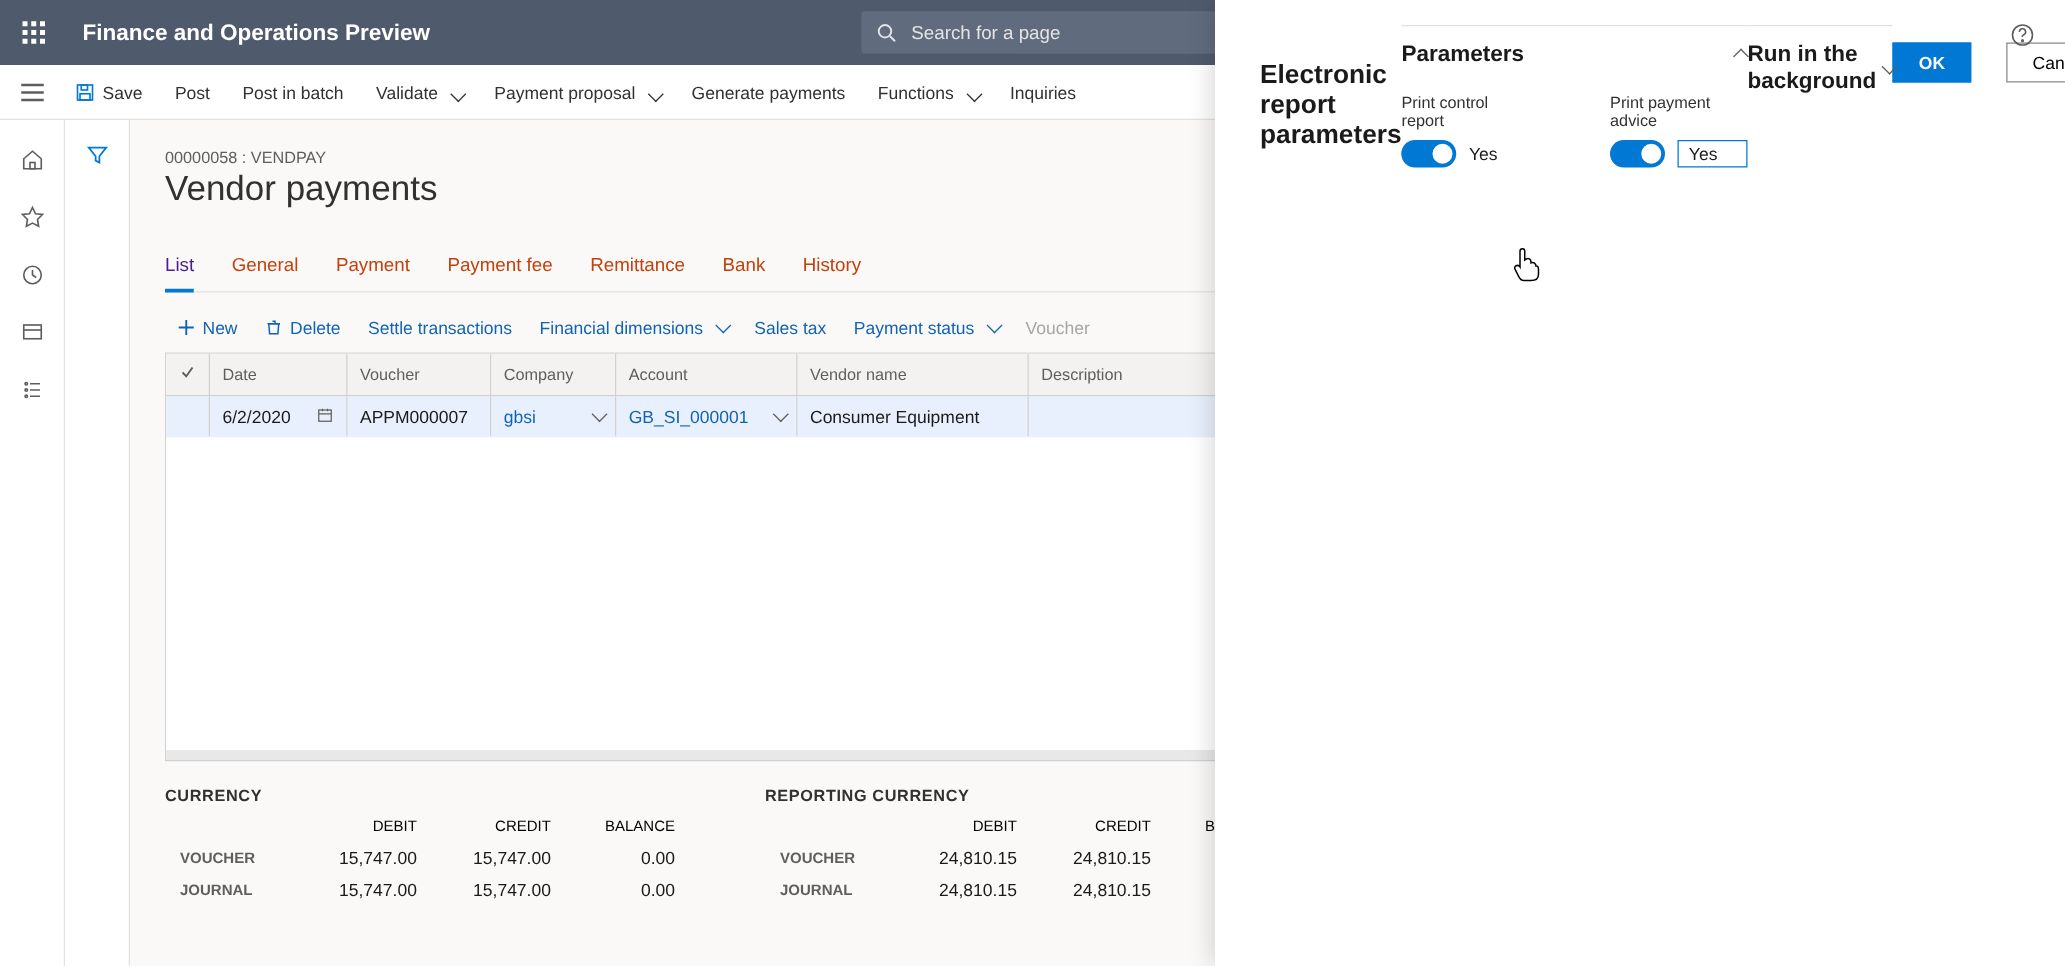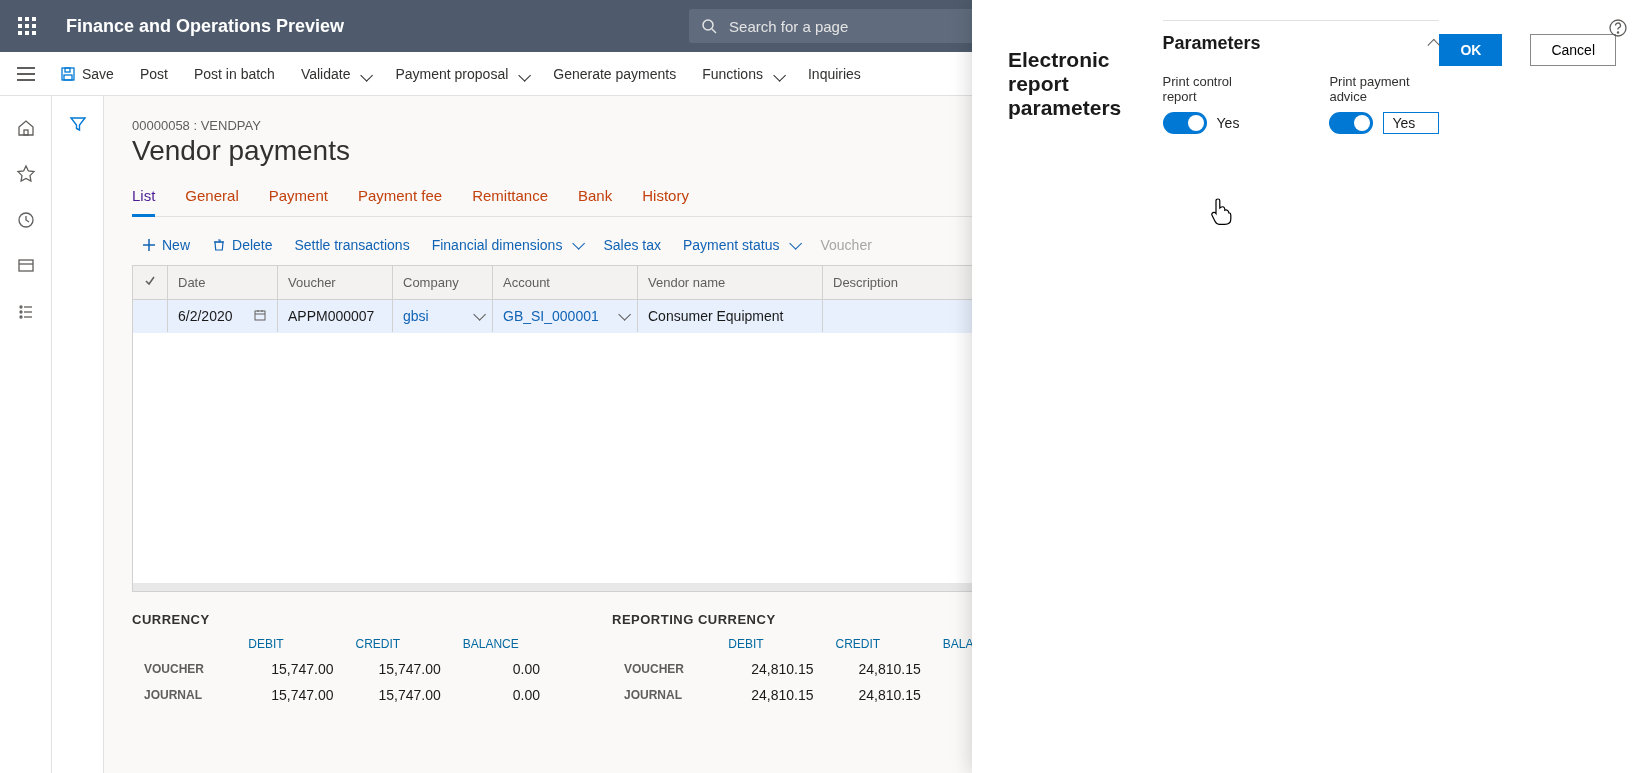--- a/index.html
+++ b/index.html
@@ -44,21 +44,21 @@
 .leftrail{position:absolute;left:0;top:96px;width:52px;bottom:0;background:#fff;border-right:1px solid var(--border-light);display:flex;flex-direction:column;align-items:center;gap:18px;padding-top:18px}
 .leftrail .ritem{width:28px;height:28px;display:flex;align-items:center;justify-content:center;color:#605e5c;cursor:pointer}
 
 
 .filtercol{position:absolute;left:52px;top:96px;width:52px;bottom:0;border-right:1px solid var(--border-light);display:flex;justify-content:center;padding-top:18px}
 .filtercol svg{color:#0078d4}
 
 
 .main{position:absolute;left:104px;right:0;top:96px;bottom:0;background:#faf9f8;padding:22px 28px 0 28px;overflow:hidden}
 .crumb{font-size:13px;color:#605e5c;margin-bottom:2px}
-.page-title{font-size:28px;font-weight:400;color:#323130;margin:0 0 10px 0}
+.page-title{font-size:28px;font-weight:400;color:#323130;margin:0 0 27px 0}
 
 
 .tabs{display:flex;gap:30px;border-bottom:1px solid var(--border-light);margin-bottom:6px}
 .tab{padding:10px 0 12px 0;font-size:15px;color:#c2410c;cursor:pointer;position:relative}
 .tab.active{color:#4c1d95;font-weight:400}
 .tab.active::after{content:"";position:absolute;left:0;right:0;bottom:-1px;height:3px;background:#0078d4}
 
 
 .gridbar{display:flex;gap:22px;align-items:center;padding:14px 0 12px 10px;font-size:14px}
 .gridbar .gb{display:flex;align-items:center;gap:6px;color:var(--link-blue);cursor:pointer}
@@ -72,21 +72,21 @@
 .grid td.link{color:var(--link-blue)}
 .grid .chk{width:30px;text-align:center}
 .gridbody{height:250px;background:#fff;border-top:none}
 .gridscroll{height:8px;background:#e8e8e8}
 
 
 .summary{display:flex;gap:60px;margin-top:20px;font-size:13px}
 .sumblock{min-width:420px}
 .sumtitle{font-weight:700;letter-spacing:.5px;color:#323130;margin-bottom:4px}
 .sumtable{width:100%}
-.sumtable th{font-weight:400;color:#0369a1;font-size:12px;text-align:left;padding:4px 10px}
+.sumtable th{font-weight:400;color:#000000;font-size:12px;text-align:right;padding:4px 10px}
 .sumtable td{text-align:right;padding:4px 10px;font-size:14px}
 .sumtable td.rowlbl{text-align:left;color:#605e5c;font-size:12px;font-weight:600}
 
 
 .panel{position:absolute;right:0;top:0;width:680px;height:100%;background:#fff;box-shadow:-3px 0 18px rgba(0,0,0,.15);display:flex;flex-direction:row;padding:20px 36px 18px 36px;z-index:10}
 .panel .hdricon{color:#605e5c;position:absolute;right:24px;top:18px;cursor:pointer}
 .panel-title{font-size:21px;font-weight:600;margin:28px 0 18px 0}
 .section{border-top:1px solid var(--border-light);padding:12px 0}
 .section.last{flex:1}
 .section-hdr{display:flex;align-items:center;justify-content:space-between;cursor:pointer}
@@ -393,20 +393,26 @@
         <div class="toggle-row">
           <div class="toggle">
               <div class="knob"></div>
             </div>
           <div class="toggle-val boxed">Yes</div>
         </div>
       </div>
     </div>
   </div>
 
+  <div class="section last">
+    <div class="section-hdr">
+      <span>Run in the background</span>
+      <span class="chevdown" style="color:#605e5c"></span>
+    </div>
+  </div>
 
   <div class="panel-footer">
     <button class="btn primary">OK</button>
     <button class="btn">Cancel</button>
   </div>
 </div>
 
 <svg class="cursor" style="left:1209px;top:196px" width="26" height="30" viewBox="0 0 26 30">
   <path d="M9 3c1 0 1.8.8 1.8 1.8V12l1-.7c2-1.4 4 .2 4 2v1c2-1 4 .5 4 2.5 0 0 2-.4 2 2.5v4c0 3-2 5-6 5H10c-2 0-3-1-4-3l-3-6c-.7-1.3.2-3 2-3 .8 0 1.5.4 2 1.2V4.8C7 3.8 8 3 9 3z" fill="#fff" stroke="#000" stroke-width="1.2"></path>
 </svg>

